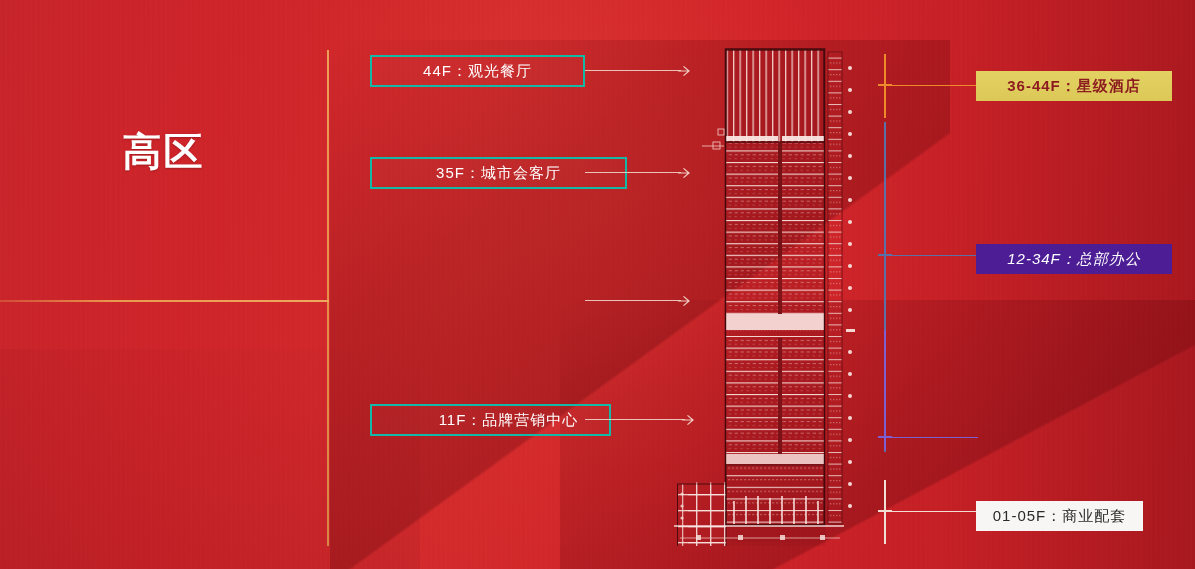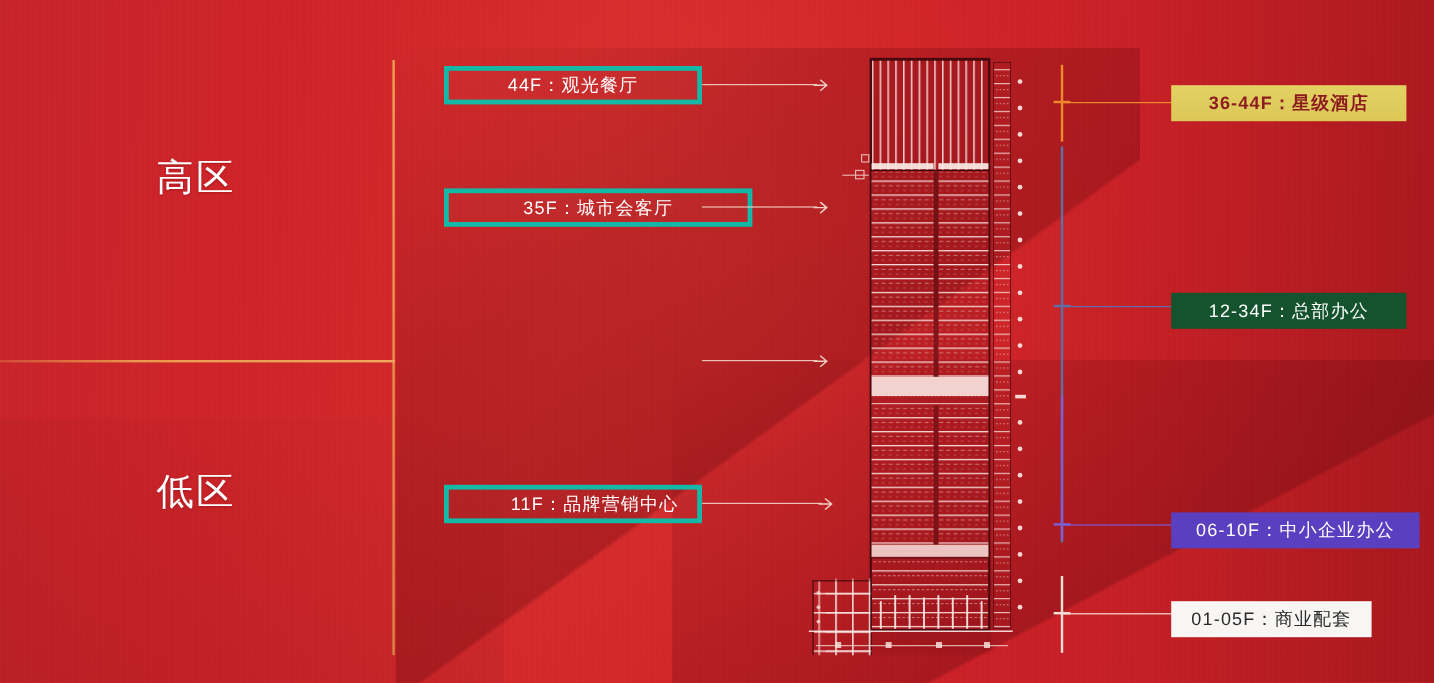--- a/index.html
+++ b/index.html
@@ -47,21 +47,21 @@
     position:absolute;left:0;bottom:0;width:420px;height:220px;
     background:linear-gradient(200deg, rgba(110,10,16,0) 0%, rgba(110,10,16,0.18) 100%);
   }
 
   
   .zone{
     position:absolute;left:0;width:327px;text-align:center;color:#fff;
     letter-spacing:2px;
   }
   .zone-title{
-    font-size:31px;font-weight:normal;line-height:1.15;
+    font-size:39px;font-weight:bold;line-height:1.15;
     text-shadow:0 1px 2px rgba(90,5,10,.35);
   }
   .zone-sub{
     font-size:29px;font-weight:bold;line-height:1.25;margin-top:4px;
     letter-spacing:1px;
     text-shadow:0 1px 2px rgba(90,5,10,.35);
   }
   #zone-high{top:130px;}
   #zone-low{top:392px;}
 
@@ -72,21 +72,21 @@
   }
   .divider-h{
     position:absolute;left:0;top:300px;width:329px;height:2px;
     background:linear-gradient(90deg,rgba(230,150,80,.35) 0%,#e9994e 35%,#efa85e 100%);
   }
 
   
   .callout{position:absolute;height:32px;}
   .callout-box{
     position:absolute;left:0;top:0;height:32px;
-    border:4px solid #14b8a6;
+    border:2px solid #14b8a6;
     box-sizing:border-box;
     display:flex;align-items:center;justify-content:center;
     color:#ffffff;font-size:15px;letter-spacing:1px;
     white-space:nowrap;
     background:rgba(255,255,255,0.015);
   }
   .callout-line{
     position:absolute;top:15px;height:1px;background:#f0d0c4;opacity:.92;
   }
   .callout-arrow{
@@ -105,42 +105,41 @@
   .bracket .v{position:absolute;width:2px;}
   .bracket .cap{position:absolute;height:2px;width:14px;}
   .bracket .lead{position:absolute;height:1px;}
 
   .tag{
     position:absolute;height:30px;display:flex;align-items:center;
     justify-content:center;white-space:nowrap;
     font-size:15px;letter-spacing:1px;padding:0 14px;box-sizing:border-box;
   }
   .tag-hotel{background:linear-gradient(180deg,#e3d163 0%,#dbc857 100%);color:#8c1b1f;font-weight:bold;}
-  .tag-hq{background:#14532d;color:#ffffff;}
+  .tag-hq{background:#4c1d95;color:#ffffff;font-style:italic;}
   .tag-sme{background:#5a3fc0;color:#ffffff;}
   .tag-retail{background:#f7f6f4;color:#2a2a2a;}
 </style>
 </head>
 <body>
 
 <div id="stage">
 
   <div class="bg-base"></div>
   <div class="bg-vstripe"></div>
   <div class="bg-glow"></div>
   <div class="shadow-diag"></div>
   <div class="shadow-diag2"></div>
   <div class="shadow-right"></div>
   <div class="shadow-bottomleft"></div>
 
   <div class="zone" id="zone-high">
     <div class="zone-title">高区</div>
   </div>
   <div class="zone" id="zone-low">
-    <div class="zone-title">低区</div>
   </div>
 
   <div class="divider-v"></div>
   <div class="divider-h"></div>
 
   <div class="callout" style="left:370px;top:55px;width:325px;">
     <div class="callout-box" style="width:215px;">
       <span>44F：观光餐厅</span>
     </div>
     <div class="callout-line" style="left:215px;width:96px;"></div>
@@ -166,21 +165,21 @@
   <div class="callout" style="left:370px;top:285px;width:325px;">
     <div class="callout-line" style="left:215px;width:96px;"></div>
     <div class="callout-arrow" style="left:307px;">
       <svg width="14" height="14" viewBox="0 0 14 14">
           <path d="M1 7 L12 7 M6.5 2.4 L12 7 L6.5 11.6" fill="none" stroke="#f0d0c4" stroke-width="1.2"></path>
         </svg>
     </div>
   </div>
 
   <div class="callout" style="left:370px;top:404px;width:325px;">
-    <div class="callout-box" style="width:215px;padding-left:36px;">
+    <div class="callout-box" style="width:241px;padding-left:36px;">
       <span>11F：品牌营销中心</span>
     </div>
     <div class="callout-line" style="left:215px;width:100px;"></div>
     <div class="callout-arrow" style="left:311px;">
       <svg width="14" height="14" viewBox="0 0 14 14">
           <path d="M1 7 L12 7 M6.5 2.4 L12 7 L6.5 11.6" fill="none" stroke="#f0d0c4" stroke-width="1.2"></path>
         </svg>
     </div>
   </div>
 
@@ -322,23 +321,20 @@
   </div>
   <div class="tag tag-hq" style="left:976px;top:244px;width:196px;">
     <span>12-34F：总部办公</span>
   </div>
 
   <div class="bracket" style="left:884px;top:330px;">
     <div class="v" style="left:0;top:0;height:120px;background:#7d5fd4;"></div>
     <div class="cap" style="left:-6px;top:106px;background:#7d5fd4;"></div>
     <div class="lead" style="left:2px;top:107px;width:92px;background:#7d5fd4;"></div>
   </div>
-  <div class="tag tag-sme" style="left:976px;top:427px;width:207px;">
-    <span>06-10F：中小企业办公</span>
-  </div>
 
   <div class="bracket" style="left:884px;top:480px;">
     <div class="v" style="left:0;top:0;height:64px;background:#f3ded6;"></div>
     <div class="cap" style="left:-6px;top:30px;background:#f3ded6;"></div>
     <div class="lead" style="left:2px;top:31px;width:92px;background:#f3ded6;"></div>
   </div>
   <div class="tag tag-retail" style="left:976px;top:501px;width:167px;">
     <span>01-05F：商业配套</span>
   </div>
 

